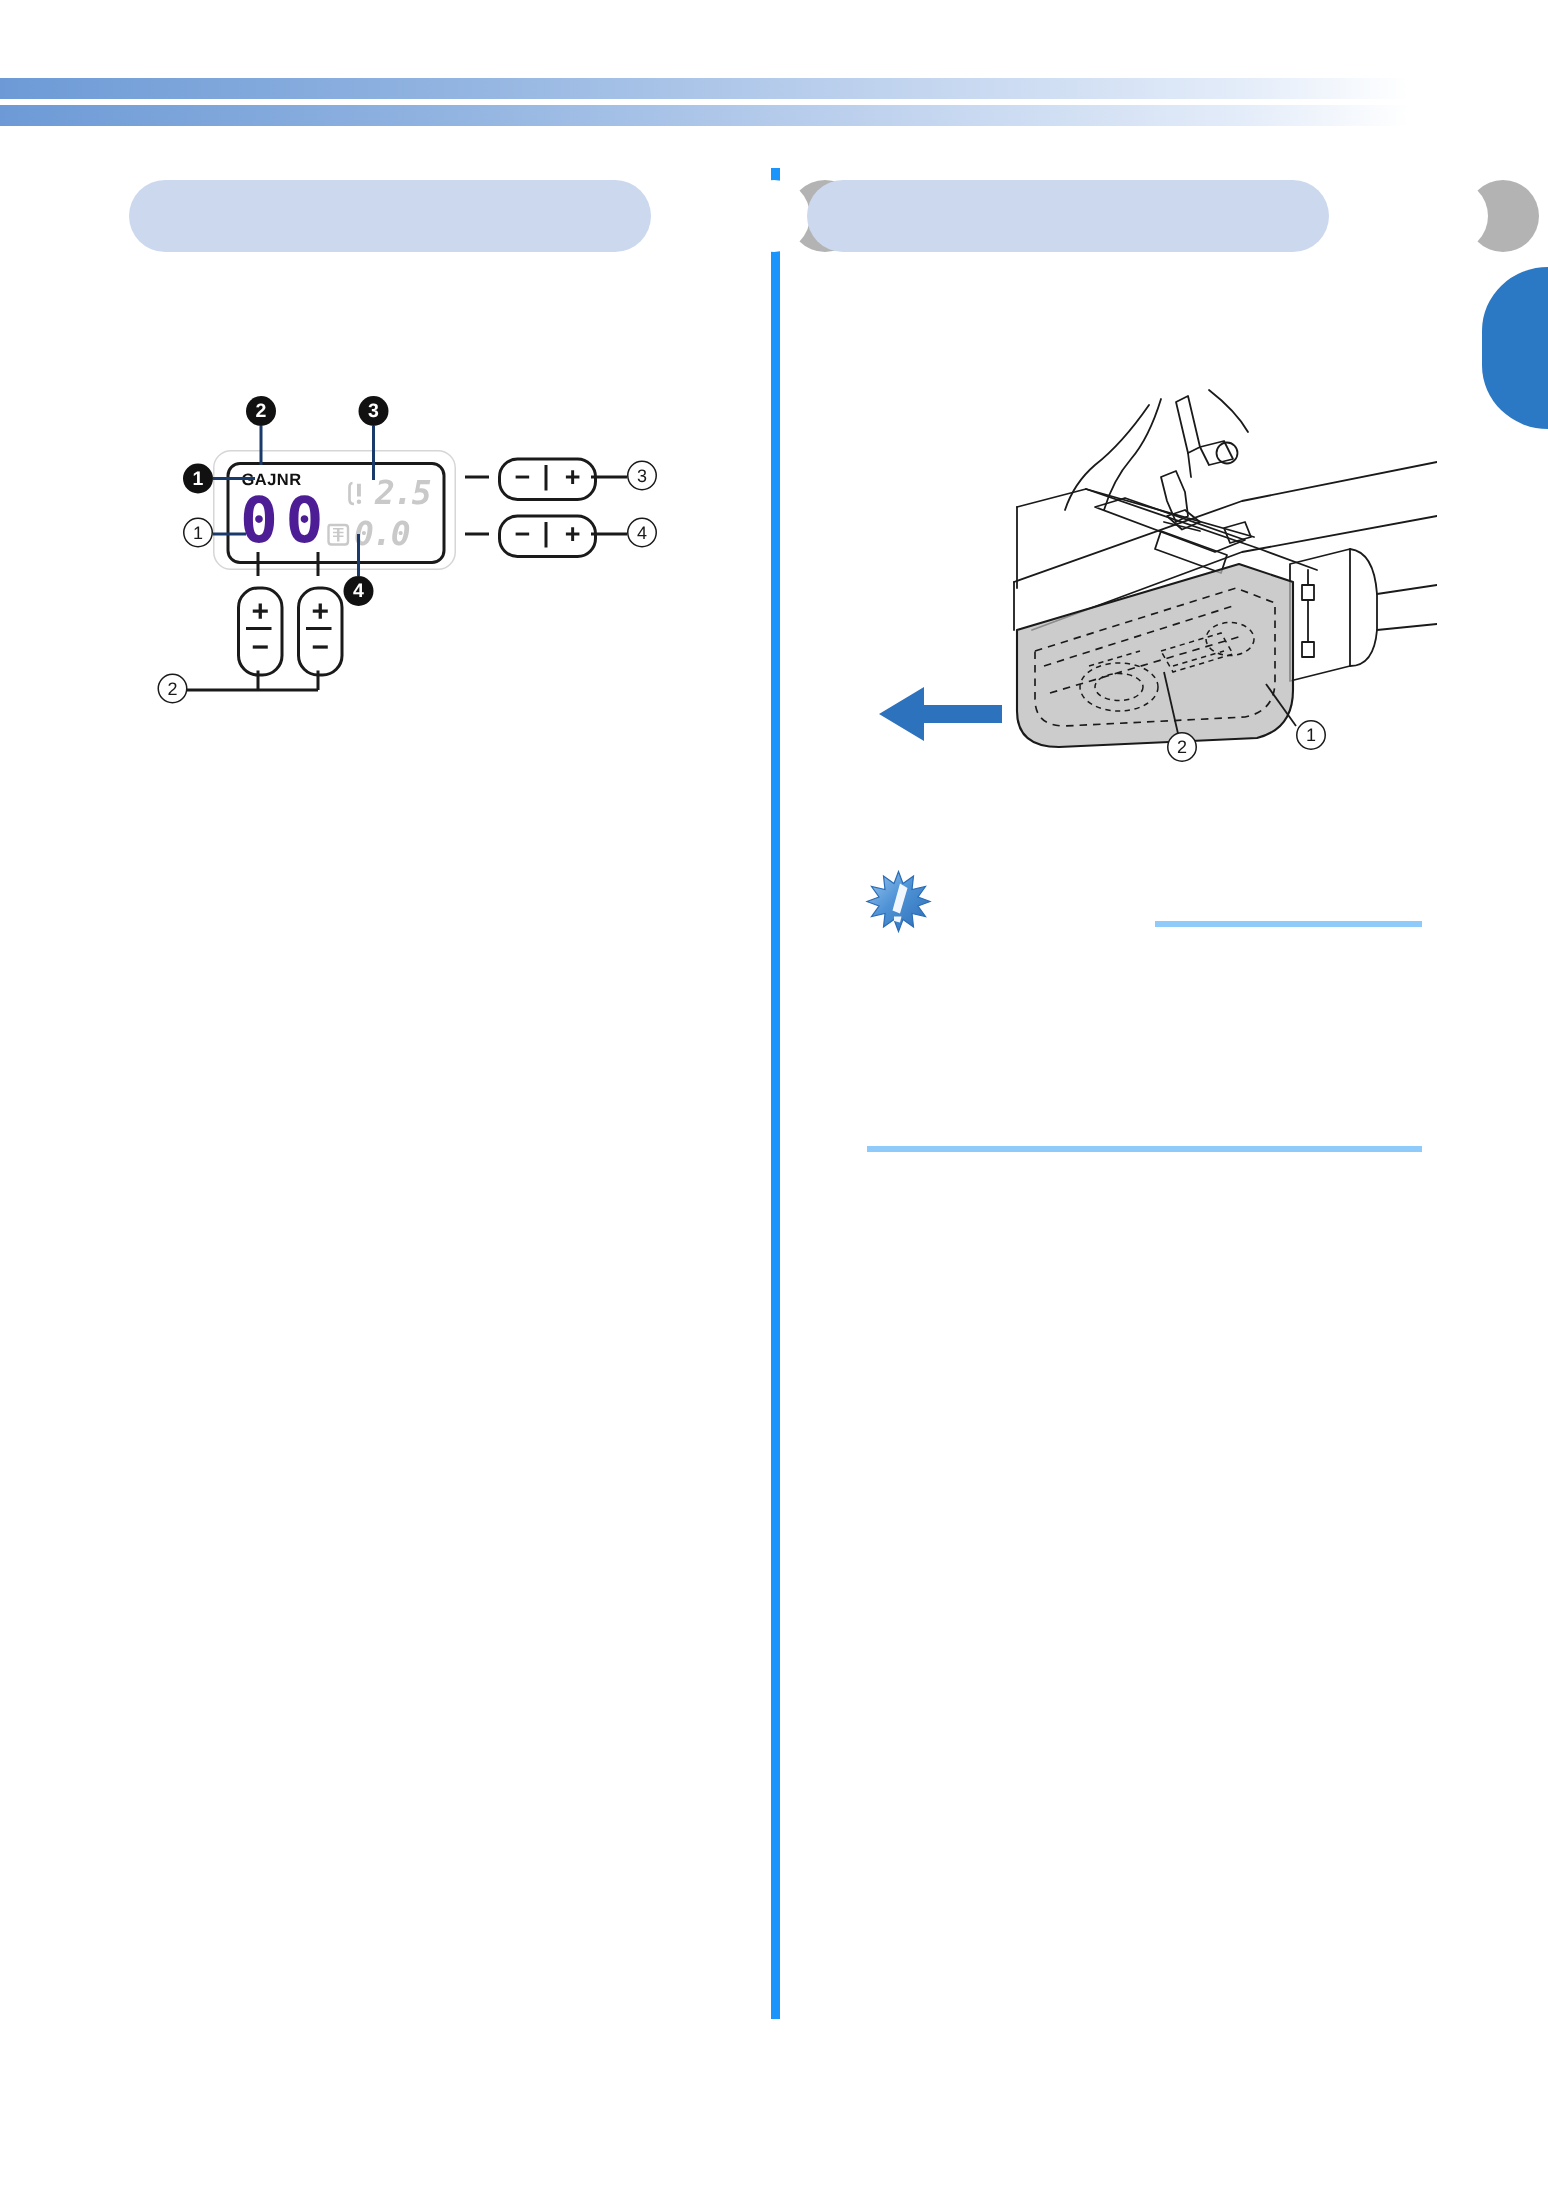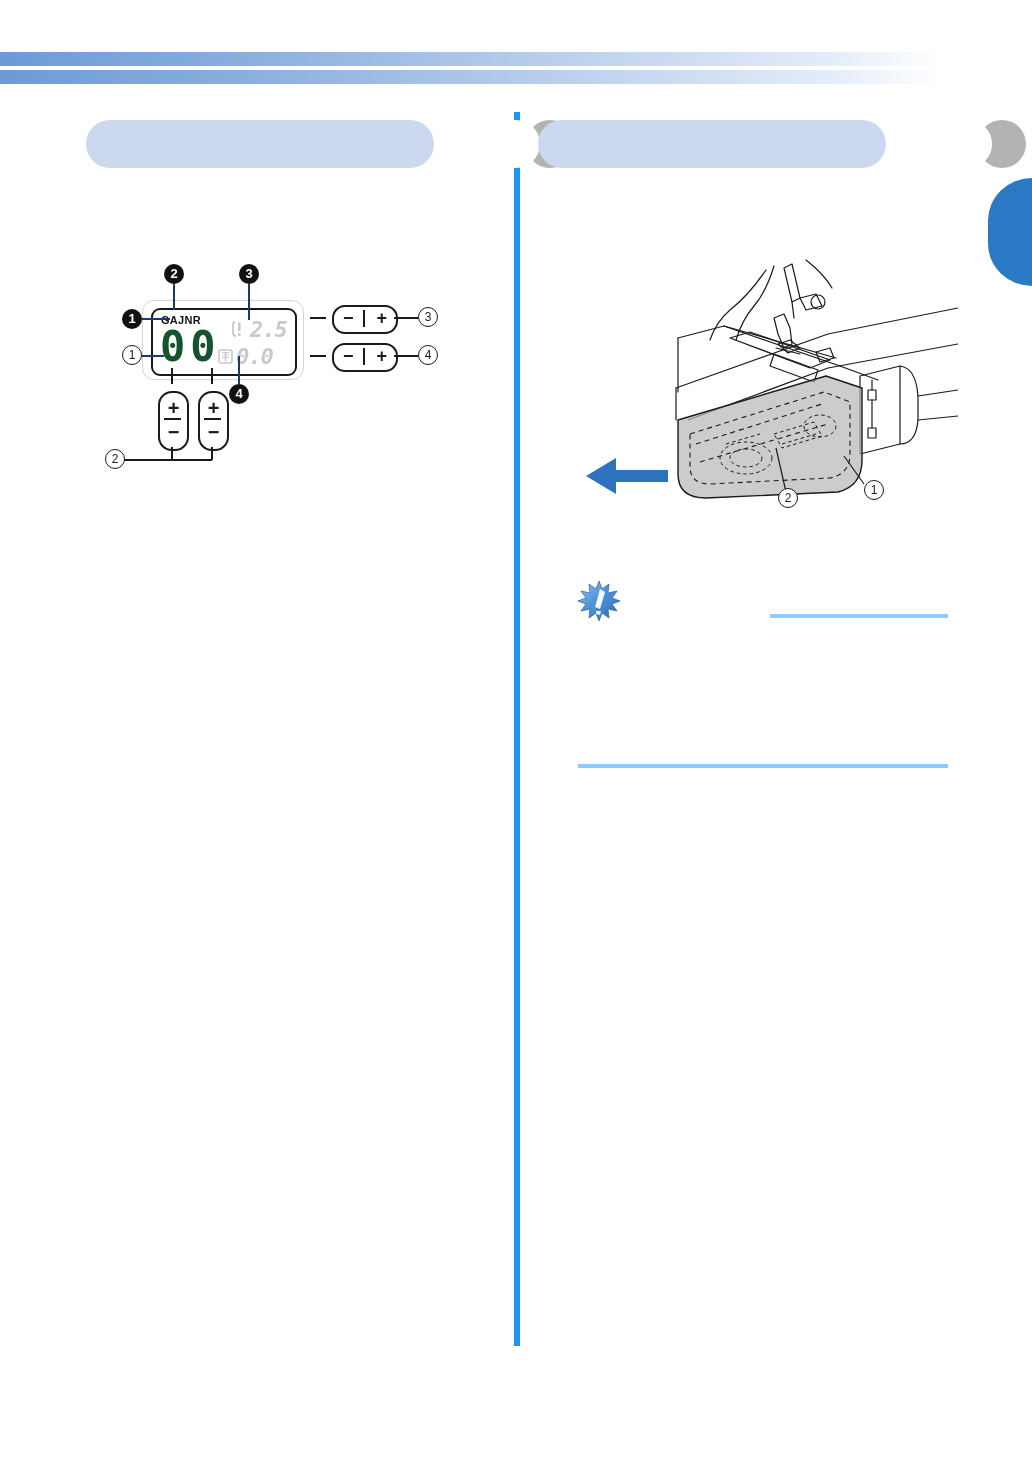--- a/index.html
+++ b/index.html
@@ -146,21 +146,21 @@
   }
   .lcd-digits {
     position: absolute;
     left: 7px;
     top: 16px;
     font-family: "DejaVu Sans Mono", monospace;
     font-size: 42px;
     line-height: 42px;
     font-weight: bold;
     letter-spacing: 5px;
-    color: #14532d;
+    color: #4c1d95;
   }
   .lcd-row {
     position: absolute;
     display: flex;
     align-items: center;
     gap: 2px;
     text-align: right;
   }
   .lcd-row.r1 { left: 78px; top: 7px; }
   .lcd-row.r2 { left: 64px; top: 34px; }

